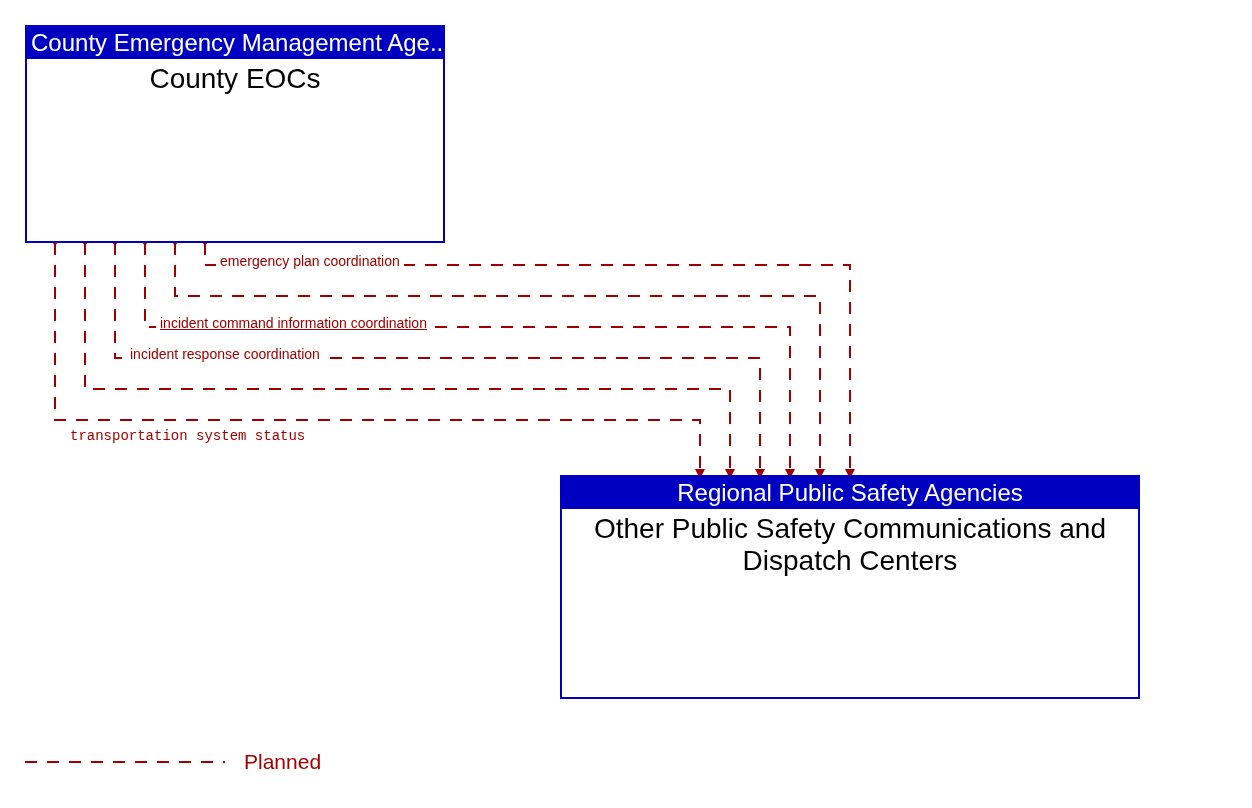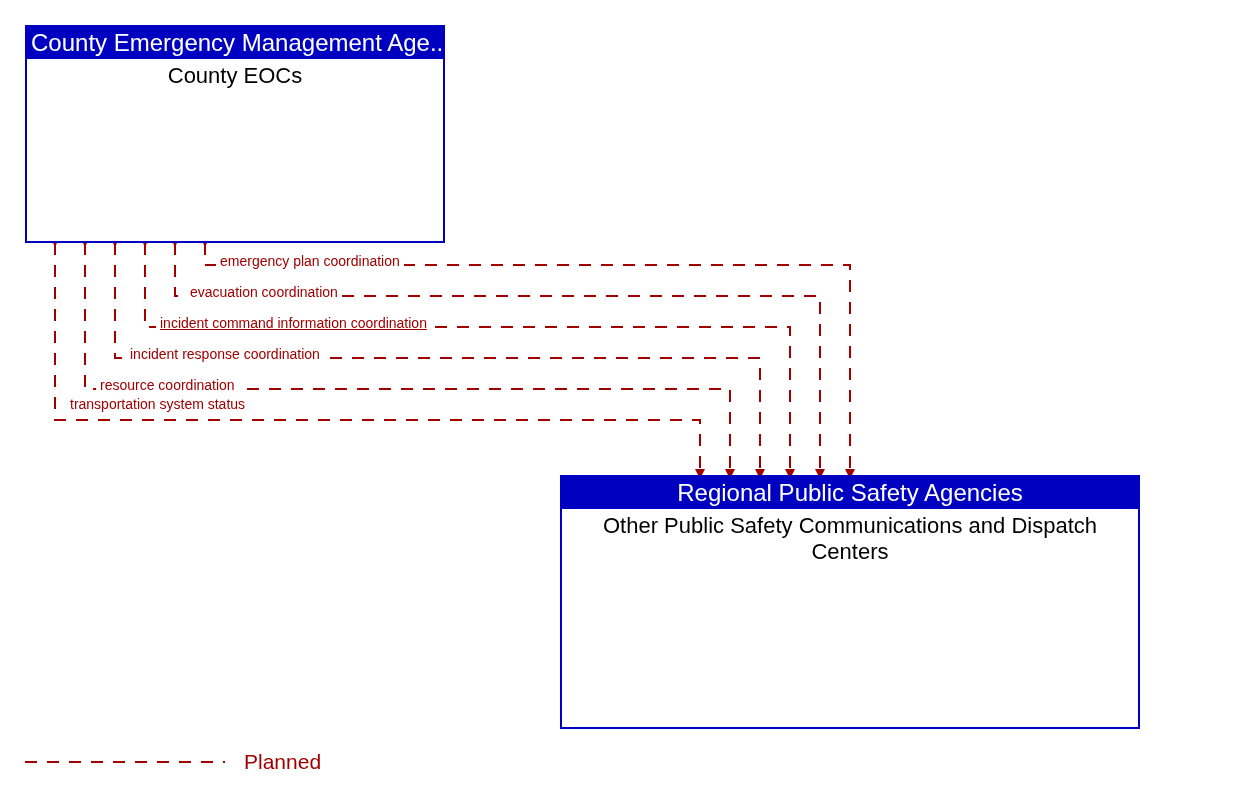--- a/index.html
+++ b/index.html
@@ -25,21 +25,21 @@
     background: #0000c0;
     color: #ffffff;
     font-size: 24px;
     text-align: center;
     padding: 2px 4px;
     white-space: nowrap;
     overflow: hidden;
   }
   .entity-body {
     color: #000000;
-    font-size: 22px;
+    font-size: 28px;
     text-align: center;
     padding: 4px 8px;
   }
   .flow-label {
     position: absolute;
     color: #a00000;
     font-size: 14px;
     background: #ffffff;
     padding: 0 4px;
     white-space: nowrap;
@@ -92,27 +92,25 @@
     <path class="dashed" marker-start="url(#arrow)" marker-end="url(#arrow)" d="M 55 243 L 55 420 L 700 420 L 700 475"></path>
 
     <line class="dashed" x1="25" y1="762" x2="225" y2="762"></line>
   </svg>
 
   <div class="entity-box" style="left:25px; top:25px; width:420px; height:218px;">
     <div class="entity-header">County Emergency Management Age...</div>
     <div class="entity-body">County EOCs</div>
   </div>
 
-  <div class="entity-box" style="left:560px; top:475px; width:580px; height:254px;">
+  <div class="entity-box" style="left:560px; top:475px; width:580px; height:224px;">
     <div class="entity-header">Regional Public Safety Agencies</div>
     <div class="entity-body">Other Public Safety Communications and Dispatch Centers</div>
   </div>
 
   <span class="flow-label" style="left:216px; top:253px;">emergency plan coordination</span>
-  <span class="flow-label" style="left:186px; top:284px;">evacuation coordination</span>
   <span class="flow-label" style="left:156px; top:315px;text-decoration:underline;">incident command information coordination</span>
   <span class="flow-label" style="left:126px; top:346px;text-align:right;">incident response coordination</span>
-  <span class="flow-label" style="left:96px; top:377px;">resource coordination</span>
-  <span class="flow-label" style="left:66px; top:396px;">transportation system status</span>
+  <span class="flow-label" style="left:66px; top:428px;font-family:Liberation Mono, monospace;">transportation system status</span>
 
   <span class="legend-label" style="left:244px; top:750px;">Planned</span>
 
 </div>
 
 </body></html>

